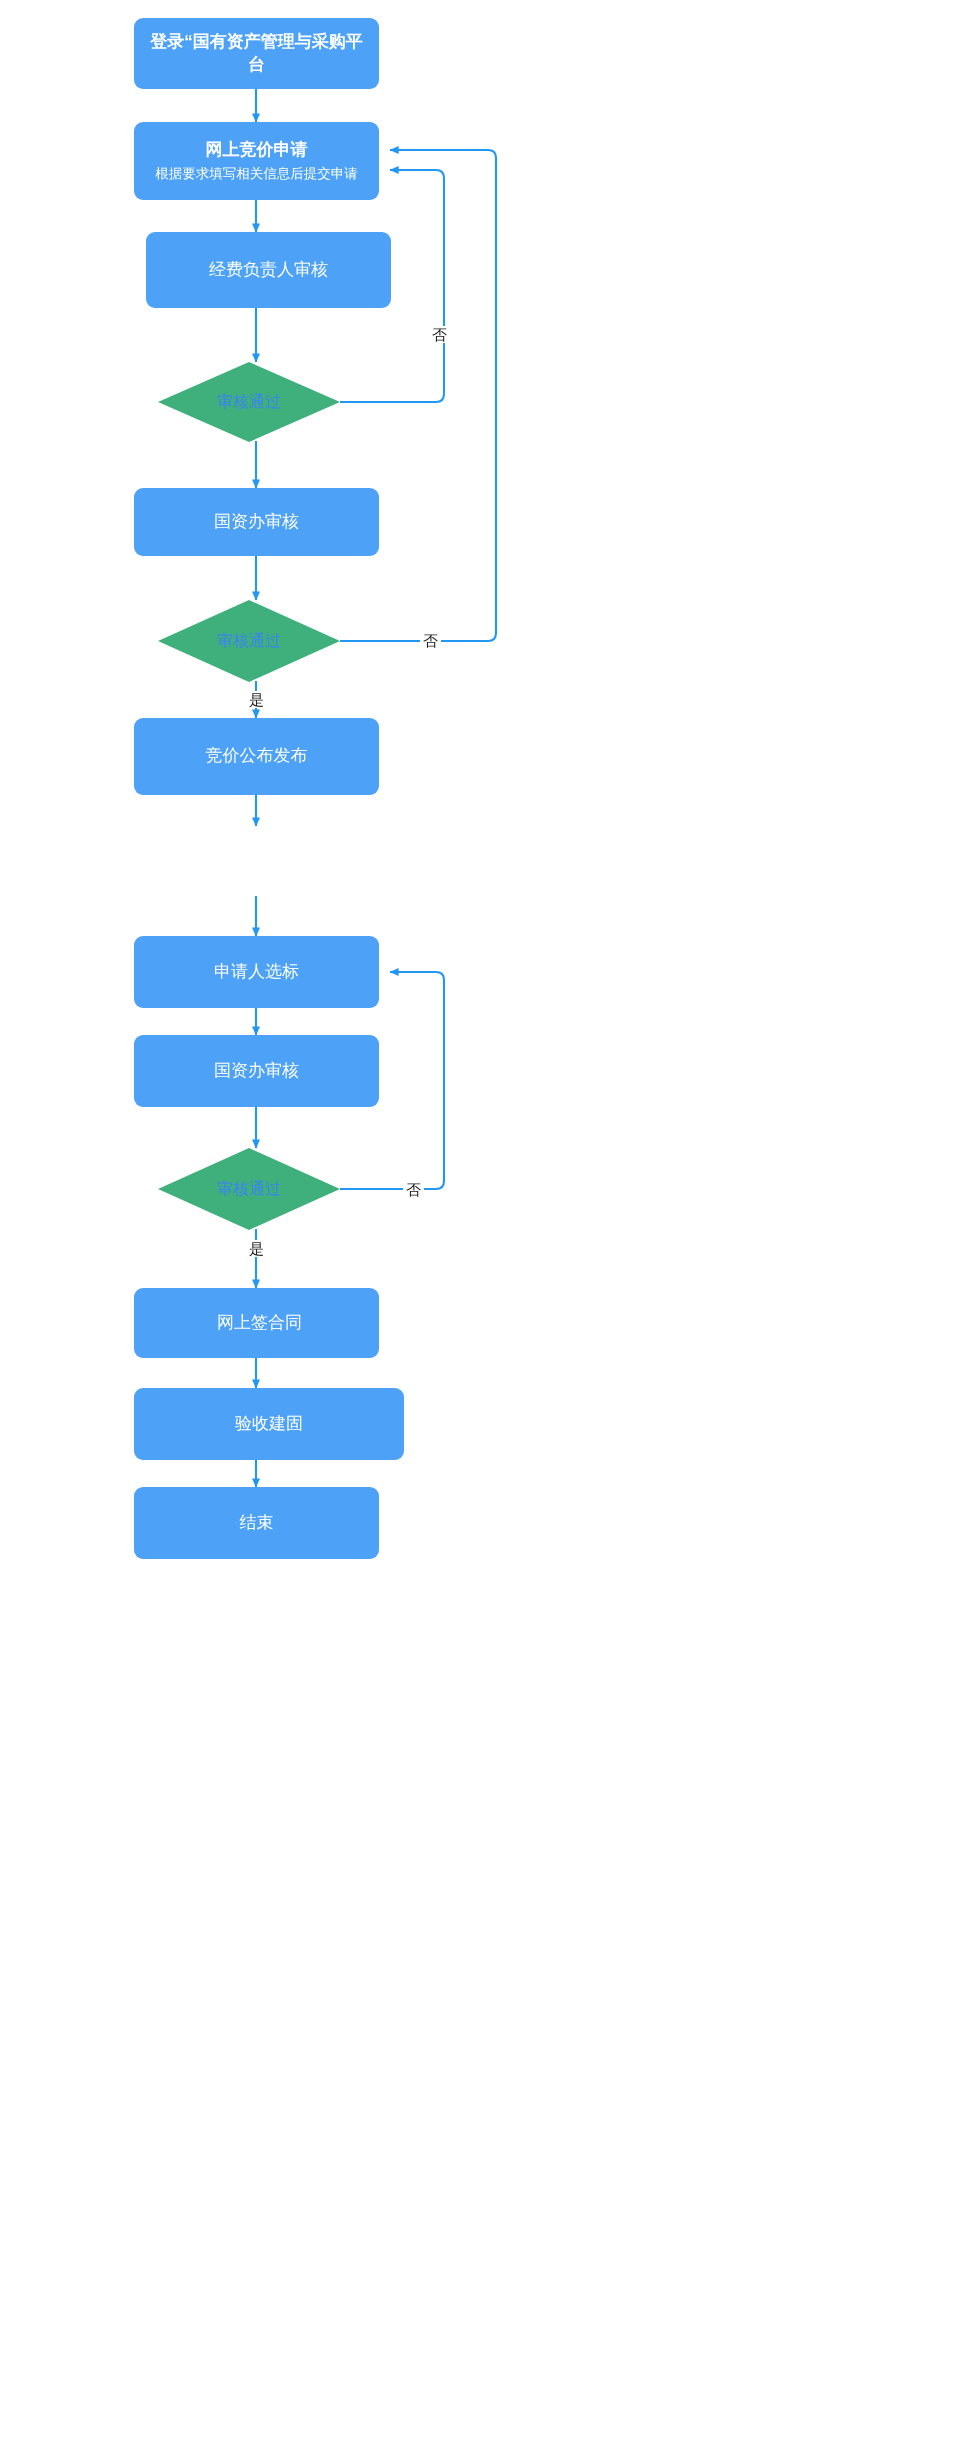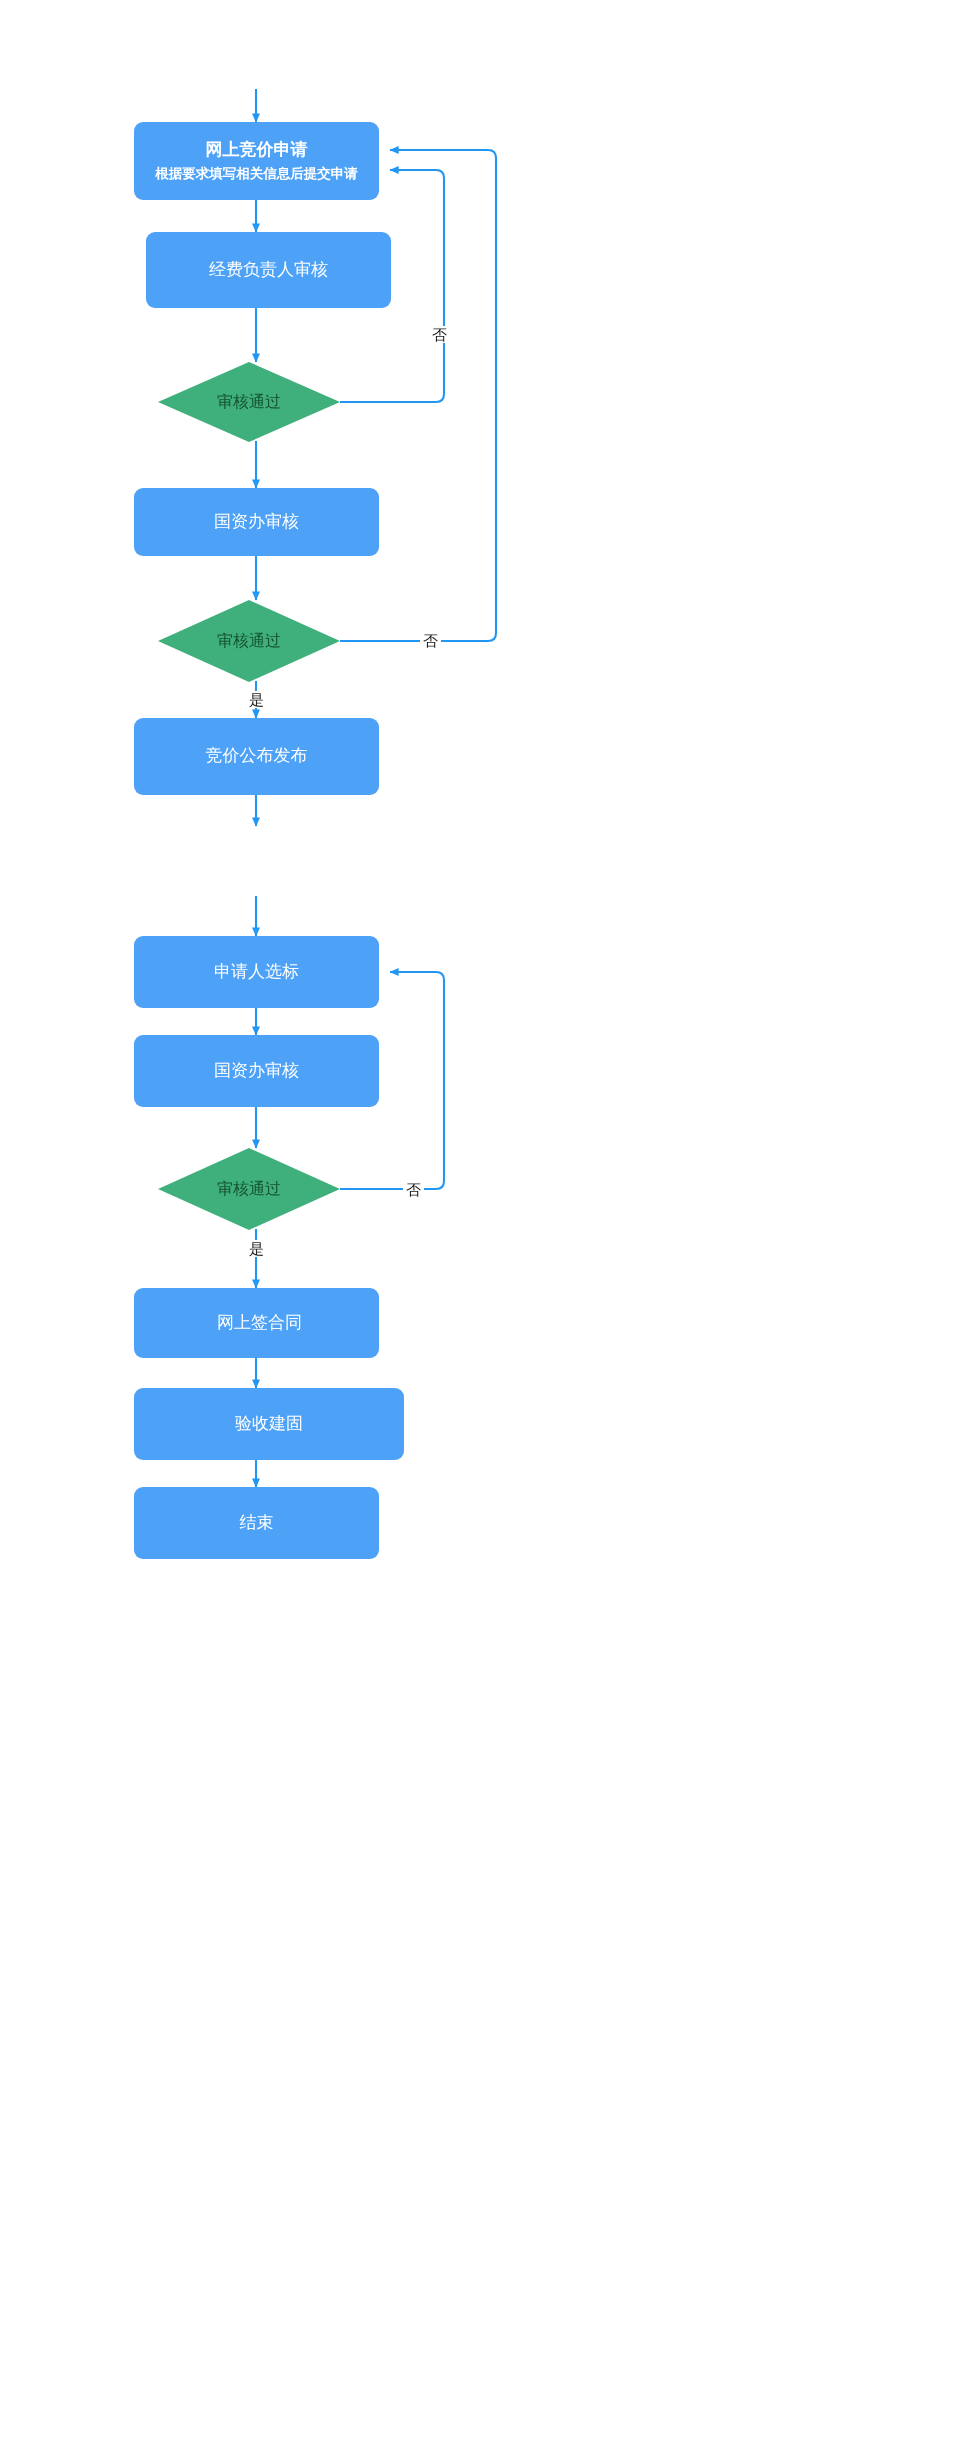--- a/index.html
+++ b/index.html
@@ -34,36 +34,36 @@
     color:#ffffff;
     line-height:1.35;
   }
   .box{
     background:#4DA2F7;
     border-radius:9px;
     padding:6px 10px;
   }
   .box .ttl{ font-size:17px; }
   .box.strong .ttl{ font-weight:bold; }
-  .box .sub{ font-size:13.5px; font-weight:bold; margin-top:3px; }
+  .box .sub{ font-size:13.5px; font-weight:normal; margin-top:3px; }
   
   .diamond{
     background:transparent;
   }
   .diamond .dshape{
     position:absolute;
     left:0; top:0;
     width:100%; height:100%;
   }
   .diamond .dshape svg{ display:block; width:100%; height:100%; }
   .diamond .ttl{
     position:relative;
     z-index:2;
     font-size:16px;
-    color:#14532d;
+    color:#3b82f6;
   }
   
   .elabel{
     position:absolute;
     font-size:15px;
     color:#1a1a1a;
     line-height:1;
     white-space:nowrap;
     background:#ffffff;
     padding:1px 3px;
@@ -112,20 +112,23 @@
       <path d="M256,1460 L256,1487" marker-end="url(#ah)"></path>
 
       <path d="M340,402 L436,402 Q444,402 444,394 L444,178 Q444,170 436,170 L390,170" marker-end="url(#ahl)"></path>
 
       <path d="M340,641 L488,641 Q496,641 496,633 L496,158 Q496,150 488,150 L390,150" marker-end="url(#ahl)"></path>
 
       <path d="M340,1189 L436,1189 Q444,1189 444,1181 L444,980 Q444,972 436,972 L390,972" marker-end="url(#ahl)"></path>
     </g>
   </svg>
 
+  <div class="node box strong" style="left:134px; top:18px; width:245px; height:71px;">
+    <span class="ttl">登录“国有资产管理与采购平台</span>
+  </div>
 
   <div class="node box strong" style="left:134px; top:122px; width:245px; height:78px;">
     <span class="ttl">网上竞价申请</span>
     <span class="sub">根据要求填写相关信息后提交申请</span>
   </div>
 
   <div class="node box" style="left:134px; top:232px; width:245px; height:76px;margin-left:12px;">
     <span class="ttl">经费负责人审核</span>
   </div>
 

